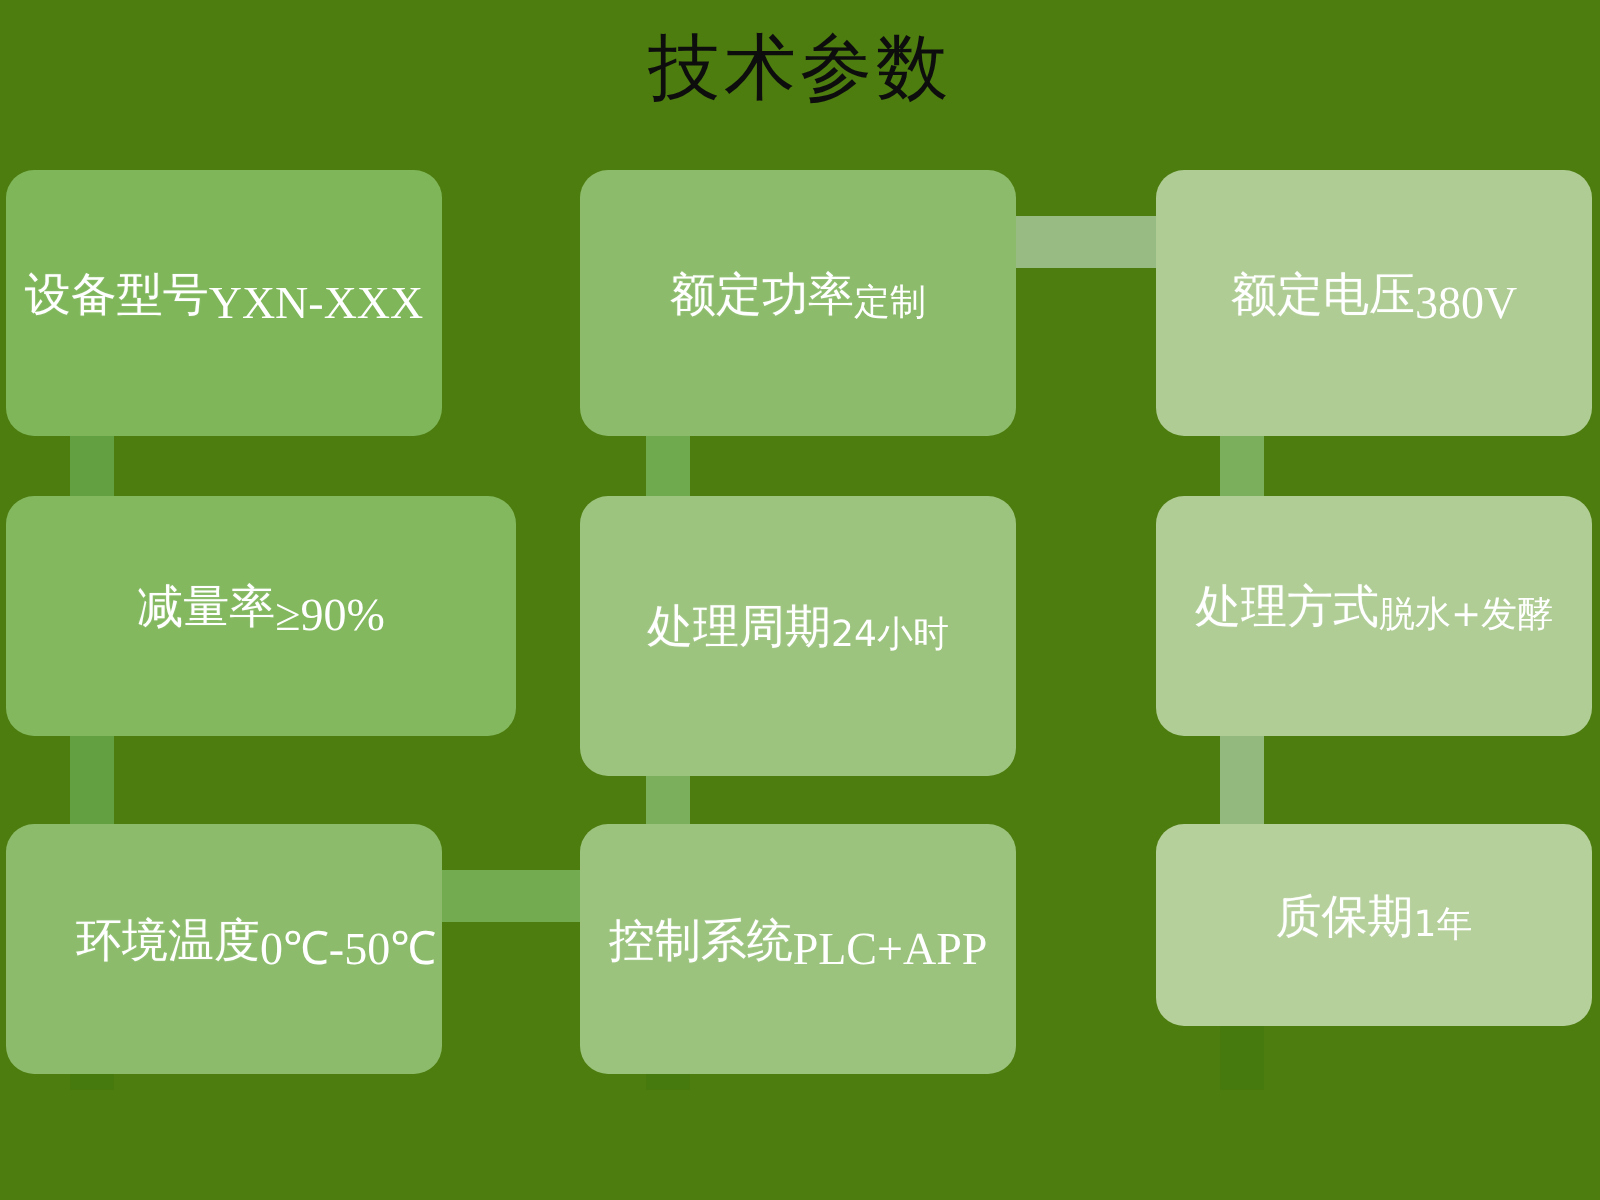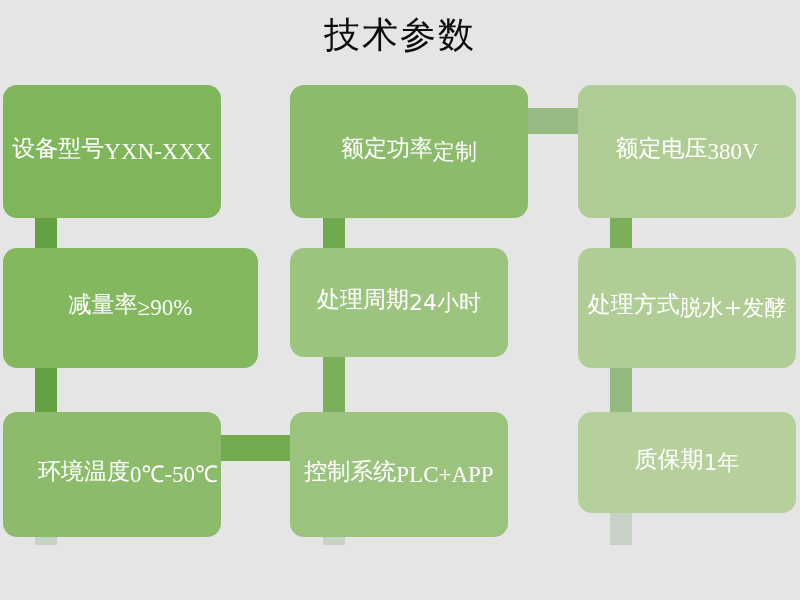--- a/index.html
+++ b/index.html
@@ -10,21 +10,21 @@
     width: 800px;
     height: 600px;
     background: #ffffff;
     font-family: "Liberation Serif", "DejaVu Serif", serif;
     overflow: hidden;
   }
   #canvas {
     position: relative;
     width: 800px;
     height: 600px;
-    background: #e5e5e5;
+    background: #4d7c0f;
   }
 
   
   .page-title {
     position: absolute;
     left: 0;
     top: 12px;
     width: 800px;
     text-align: center;
     font-family: "DejaVu Sans", "Liberation Sans", sans-serif;
@@ -65,21 +65,21 @@
   }
   .card-value {
     font-family: Liberation Serif, serif;
     font-size: 23px;
     line-height: 28px;
     font-weight: 400;
     color: #ffffff;
   }
   .card-value.cjk {
     font-family: "DejaVu Sans", "Liberation Sans", sans-serif;
-    font-size: 22px;
+    font-size: 18px;
   }
 
   
   .overlay {
     position: absolute;
     z-index: 2;
     pointer-events: none;
   }
 </style>
 </head>
@@ -100,36 +100,36 @@
 
   <div class="connector" style="left:300px; top:108px; width:330px; height:26px; background:#A9C894;"></div>
 
   <div class="connector" style="left:30px; top:435px; width:318px; height:26px; background:#7FB65A;"></div>
 
   <div class="card" style="left:3px; top:85px; width:218px; height:133px; background:#7FB65A;">
     <div class="card-title">设备型号</div>
     <div class="card-value">YXN-XXX</div>
   </div>
 
-  <div class="card" style="left:290px; top:85px; width:238px; height:133px; background:#8CBC6B;">
+  <div class="card" style="left:290px; top:85px; width:218px; height:133px; background:#8CBC6B;">
     <div class="card-title">额定功率</div>
     <div class="card-value cjk">定制</div>
   </div>
 
   <div class="card" style="left:578px; top:85px; width:218px; height:133px; background:#AECC93;">
     <div class="card-title">额定电压</div>
     <div class="card-value">380V</div>
   </div>
 
   <div class="card" style="left:3px; top:248px; width:255px; height:120px; background:#83B85F;">
     <div class="card-title">减量率</div>
     <div class="card-value">≥90%</div>
   </div>
 
-  <div class="card" style="left:290px; top:248px; width:218px; height:109px; background:#9DC47F;">
+  <div class="card" style="left:290px; top:248px; width:218px; height:140px; background:#9DC47F;">
     <div class="card-title">处理周期</div>
     <div class="card-value cjk">24小时</div>
   </div>
 
   <div class="card" style="left:578px; top:248px; width:218px; height:120px; background:#AFCD95;">
     <div class="card-title">处理方式</div>
     <div class="card-value cjk">脱水+发酵</div>
   </div>
 
   <div class="card" style="left:3px; top:412px; width:218px; height:125px; background:#8CBC6B;padding-left:32px;">

